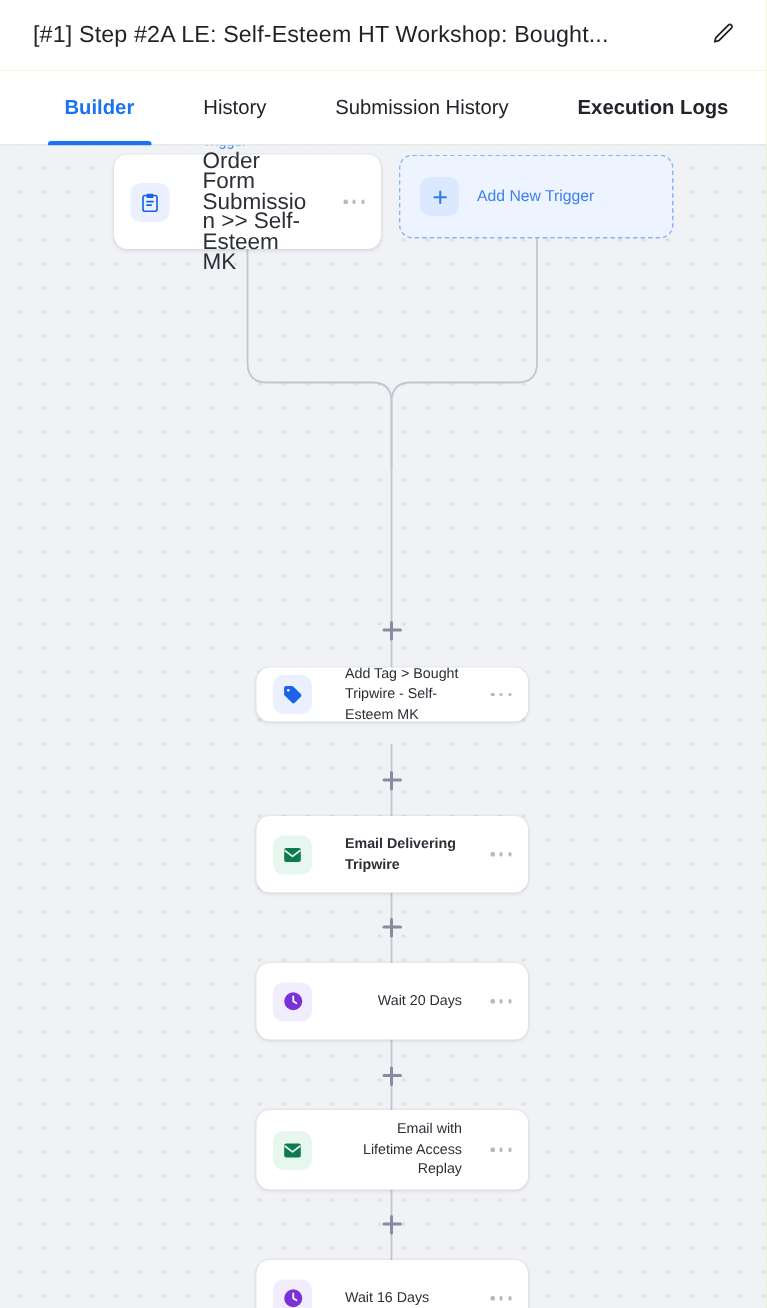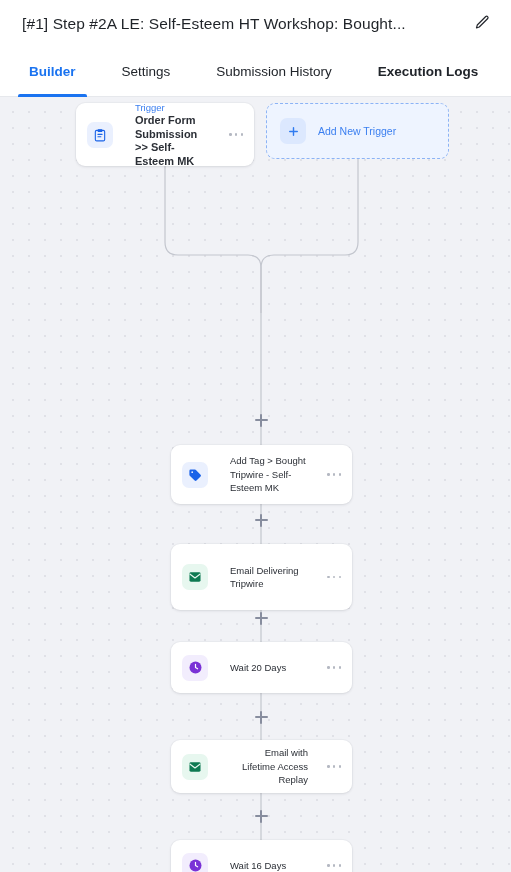--- a/index.html
+++ b/index.html
@@ -57,21 +57,21 @@
 
   
   .tabbar {
     position: relative;
     height: 50px;
     flex: 0 0 50px;
     display: flex;
     align-items: stretch;
     background: #ffffff;
     border-bottom: 1px solid #e6e8ec;
-    padding-left: 17px;
+    padding-left: 31px;
     box-sizing: border-box;
   }
   .tab {
     position: relative;
     display: flex;
     align-items: center;
     font-size: 13.5px;
     color: #21252b;
     padding: 0 12px;
     margin-right: 22px;
@@ -140,25 +140,24 @@
     display: flex;
     flex-direction: column;
     justify-content: center;
   }
   .node-kicker {
     font-size: 9.5px;
     color: #3b7ff0;
     line-height: 13px;
   }
   .node-title {
-    font-size: 11px;
+    font-size: 15px;
     color: #2b2f36;
     line-height: 13.5px;
     word-wrap: break-word;
-    font-weight: bold;
   }
   .node-label {
     font-size: 9.5px;
     color: #2b2f36;
     line-height: 13.5px;
   }
   .dots-btn {
     flex: 0 0 auto;
     align-self: center;
     width: 16px;
@@ -217,23 +216,23 @@
     margin-right: 12px;
     flex: 0 0 auto;
   }
   .add-trigger-label {
     font-size: 10.5px;
     color: #3b7ff0;
   }
 
   
   .node-step { left: 171px; width: 181px; }
-  .node-tag    { top: 348px; height: 59px; }
-  .node-mail1  { top: 447px; height: 66px; }
-  .node-wait1  { top: 545px; height: 51px; }
+  .node-tag    { top: 348px; height: 36px; }
+  .node-mail1  { top: 447px; height: 51px; font-weight: bold; }
+  .node-wait1  { top: 545px; height: 51px; text-align: right; }
   .node-mail2  { top: 643px; height: 53px; text-align: right; }
   .node-wait2  { top: 743px; height: 51px; }
 
   .ic-blue   { background: #eaf0fe; }
   .ic-green  { background: #e7f7ef; }
   .ic-purple { background: #f2edfd; }
 
   
   .plus-handle {
     position: absolute;
@@ -267,21 +266,21 @@
       <span>
         <svg width="17" height="17" viewBox="0 0 24 24" fill="none" stroke="#23262c" stroke-width="1.7" stroke-linecap="round" stroke-linejoin="round">
           <path d="M16.6 3.6a2 2 0 0 1 2.8 2.8L7.4 18.4 3.5 19.5l1.1-3.9 12-12z"></path>
         </svg>
       </span>
     </button>
   </div>
 
   <div class="tabbar">
     <button class="tab active">Builder</button>
-    <button class="tab">Settings</button>
+    <button class="tab">History</button>
     <button class="tab">Submission History</button>
     <button class="tab">Execution Logs</button>
   </div>
 
   <div class="canvas">
 
     <svg class="edges" viewBox="0 0 511 775" preserveAspectRatio="none">
       <g fill="none" stroke="#c3c6ce" stroke-width="1.2">
 
         <path d="M165,69 L165,145 Q165,158 178,158 L248,158 Q261,158 261,171 L261,216"></path>

